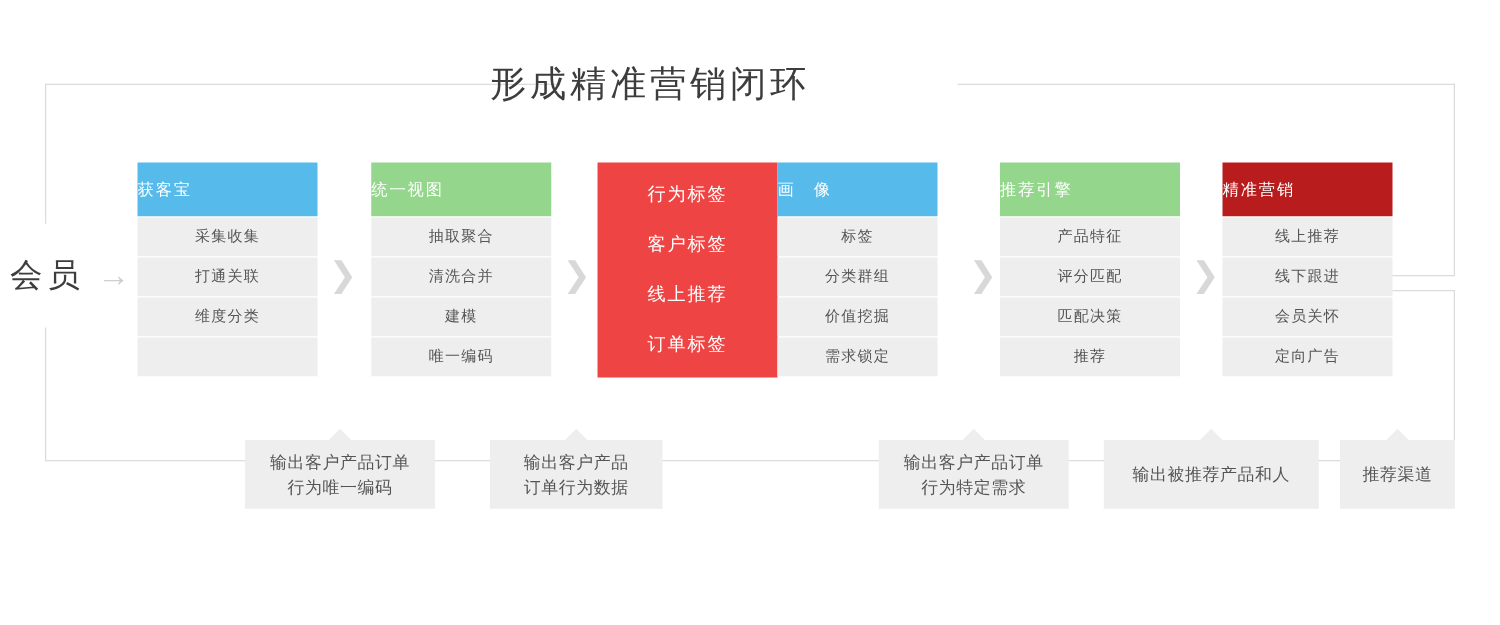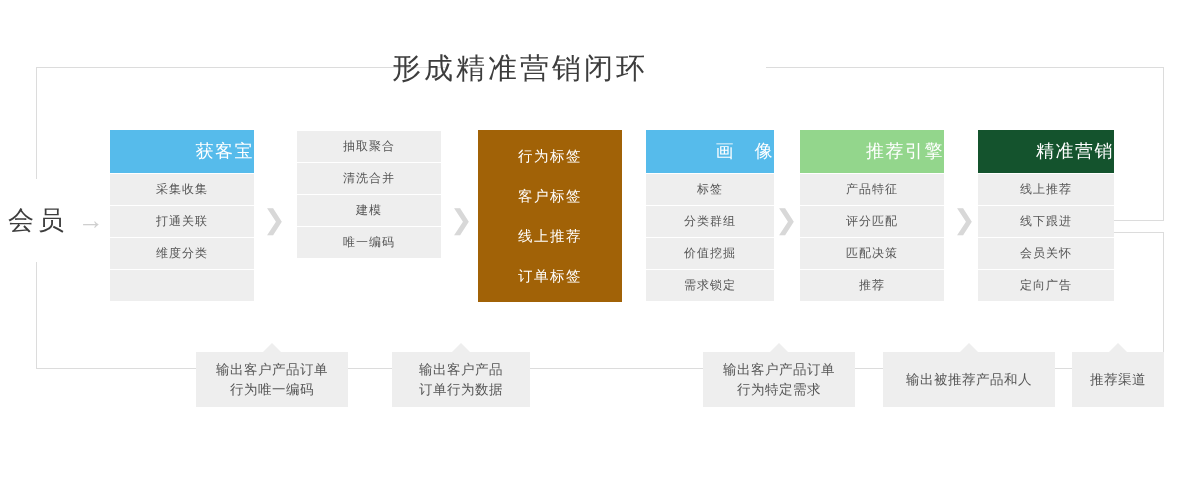--- a/index.html
+++ b/index.html
@@ -66,23 +66,23 @@
 
   
   .card {
     position: absolute;
     top: 130px;
     width: 144px;
   }
   .card-head {
     height: 43px;
     line-height: 43px;
-    text-align: right;
+    text-align: left;
     color: #ffffff;
-    font-size: 18px;
+    font-size: 13px;
     letter-spacing: 1.5px;
   }
   .card-row {
     height: 31px;
     line-height: 31px;
     text-align: center;
     font-size: 12px;
     color: #555555;
     background: #eeeeee;
     margin-top: 1px;
@@ -90,21 +90,21 @@
   }
   .card-row.empty { color: transparent; }
 
   
   .block-orange {
     position: absolute;
     top: 130px;
     left: 478px;
     width: 144px;
     height: 172px;
-    background: #a16207;
+    background: #ef4444;
     display: flex;
     flex-direction: column;
     justify-content: space-around;
     align-items: center;
     box-sizing: border-box;
     padding: 6px 0;
   }
   .block-orange span {
     display: block;
     font-size: 14.5px;
@@ -185,57 +185,58 @@
     <div class="card-head" style="background:#56bbeb;">获客宝</div>
     <div class="card-row">采集收集</div>
     <div class="card-row">打通关联</div>
     <div class="card-row">维度分类</div>
     <div class="card-row empty"></div>
   </div>
 
   <div class="chev" style="left:263px;">❯</div>
 
   <div class="card" style="left:297px;">
+    <div class="card-head" style="background:#93d68c;">统一视图</div>
     <div class="card-row">抽取聚合</div>
     <div class="card-row">清洗合并</div>
     <div class="card-row">建模</div>
     <div class="card-row">唯一编码</div>
   </div>
 
   <div class="chev" style="left:450px;">❯</div>
 
   <div class="block-orange">
     <span>行为标签</span>
     <span>客户标签</span>
     <span>线上推荐</span>
     <span>订单标签</span>
   </div>
 
-  <div class="card" style="left:622px; width:128px;padding-left:24px;">
+  <div class="card" style="left:622px; width:128px;">
     <div class="card-head" style="background:#56bbeb;">画　像</div>
     <div class="card-row">标签</div>
     <div class="card-row">分类群组</div>
     <div class="card-row">价值挖掘</div>
     <div class="card-row">需求锁定</div>
   </div>
 
   <div class="chev" style="left:775px;">❯</div>
 
   <div class="card" style="left:800px;">
     <div class="card-head" style="background:#93d68c;">推荐引擎</div>
     <div class="card-row">产品特征</div>
     <div class="card-row">评分匹配</div>
     <div class="card-row">匹配决策</div>
     <div class="card-row">推荐</div>
   </div>
 
   <div class="chev" style="left:953px;">❯</div>
 
   <div class="card" style="left:978px; width:136px;">
-    <div class="card-head" style="background:#14532d;">精准营销</div>
+    <div class="card-head" style="background:#b91c1c;">精准营销</div>
     <div class="card-row">线上推荐</div>
     <div class="card-row">线下跟进</div>
     <div class="card-row">会员关怀</div>
     <div class="card-row">定向广告</div>
   </div>
 
   <div class="outbox" style="left:196px; top:352px; width:152px; height:55px;">
     <div class="notch"></div>
     <div>
       <span>输出客户产品订单</span>

